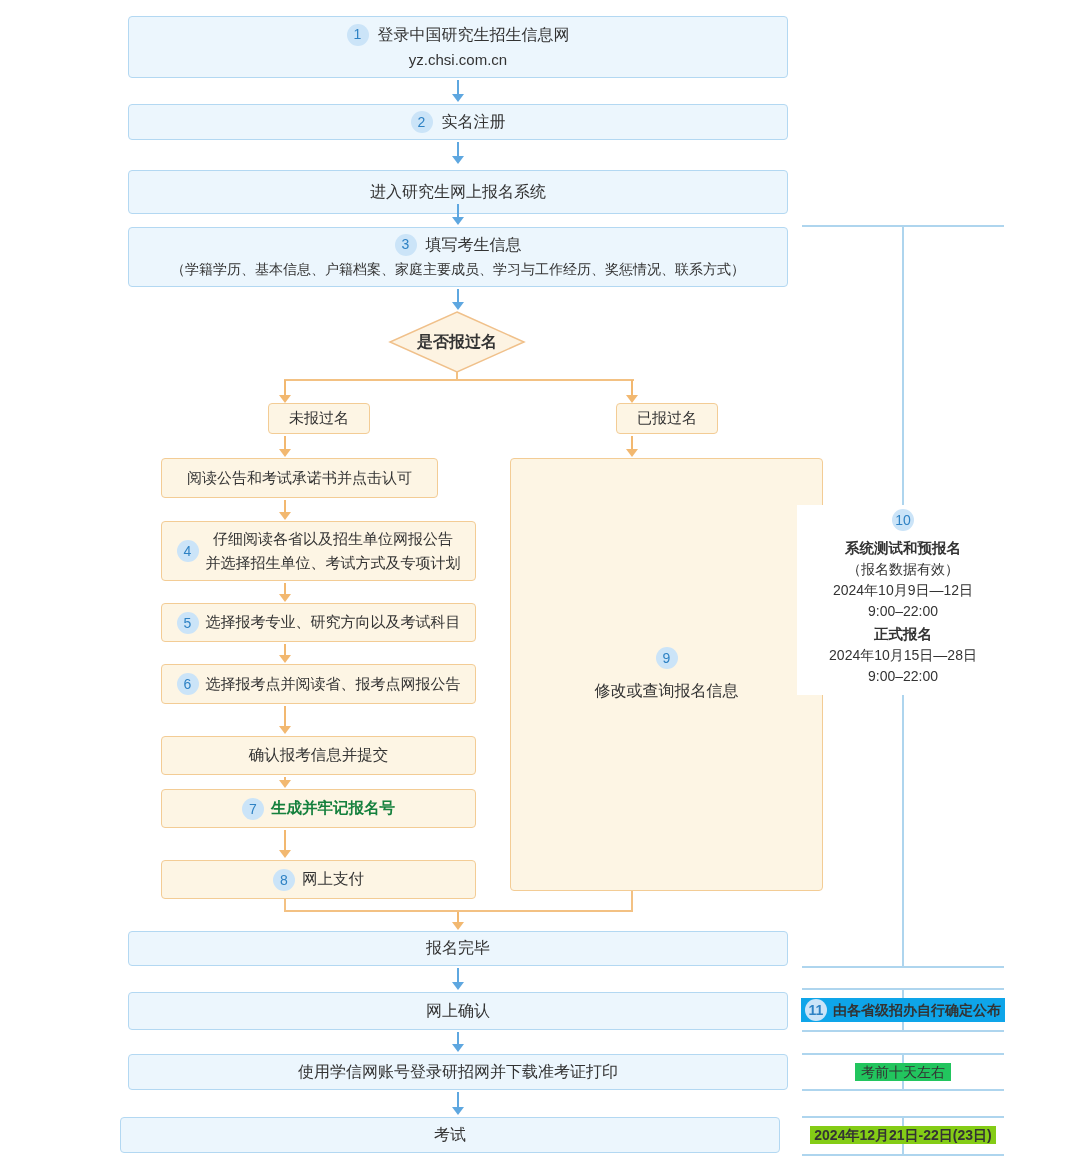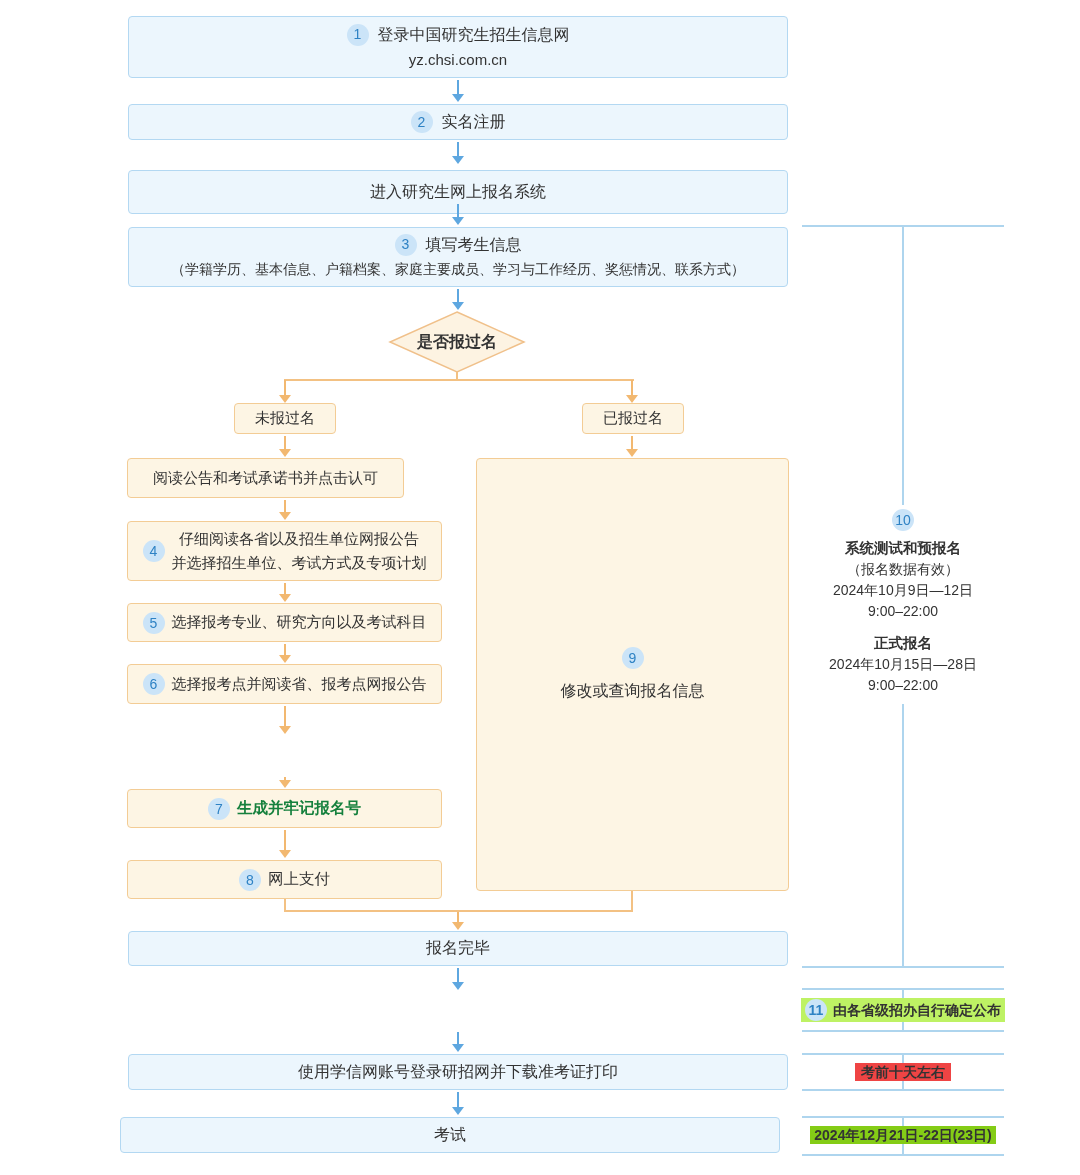--- a/index.html
+++ b/index.html
@@ -7,21 +7,21 @@
     position:relative;width:1080px;height:1175px;background:#ffffff;
     font-family:"Liberation Sans","DejaVu Sans",sans-serif;color:#333333;
     overflow:hidden;
   }
   .box{
     position:absolute;box-sizing:border-box;border-radius:4px;
     display:flex;align-items:center;justify-content:center;
     text-align:center;font-size:16px;color:#333;
   }
   .blue{background:#ecf6fd;border:1px solid #b3d8f2;}
-  .cream{background:#fdf5e4;border:1px solid #f3cc95;}
+  .cream{background:#fdf5e4;border:1px solid #f3cc95;margin-left:34px;}
   .badge{
     display:inline-flex;flex:none;width:22px;height:22px;border-radius:50%;
     background:#cbe4f8;color:#2e82c4;font-size:14px;
     align-items:center;justify-content:center;
   }
   .row{display:flex;align-items:center;justify-content:center;gap:9px;}
   .varrow{position:absolute;width:12px;}
   .varrow::before{
     content:"";position:absolute;left:50%;margin-left:-1.25px;top:0;bottom:5px;
     width:2.5px;background:var(--c);
@@ -133,20 +133,23 @@
 
   <div class="box cream" style="left:127px;top:664px;width:315px;height:40px;font-size:15px;">
     <div class="row" style="gap:7px;">
       <span class="badge">6</span>
       <span>选择报考点并阅读省、报考点网报公告</span>
     </div>
   </div>
 
   <div class="varrow ao" style="left:279px;top:706px;height:28px;"></div>
 
+  <div class="box cream" style="left:127px;top:736px;width:315px;height:39px;font-size:15.5px;">
+    <span>确认报考信息并提交</span>
+  </div>
 
   <div class="varrow ao" style="left:279px;top:777px;height:11px;"></div>
 
   <div class="box cream" style="left:127px;top:789px;width:315px;height:39px;">
     <div class="row" style="gap:7px;">
       <span class="badge">7</span>
       <span class="red" style="font-size:15.5px;">生成并牢记报名号</span>
     </div>
   </div>
 
@@ -170,20 +173,23 @@
   <div class="cline" style="left:631px;top:891px;width:2px;height:21px;"></div>
   <div class="cline" style="left:284px;top:910px;width:349px;height:2px;"></div>
   <div class="varrow ao" style="left:452px;top:912px;height:18px;"></div>
 
   <div class="box blue" style="left:128px;top:931px;width:660px;height:35px;">
     <span>报名完毕</span>
   </div>
 
   <div class="varrow ab" style="left:452px;top:968px;height:22px;"></div>
 
+  <div class="box blue" style="left:128px;top:992px;width:660px;height:38px;">
+    <span>网上确认</span>
+  </div>
 
   <div class="varrow ab" style="left:452px;top:1032px;height:20px;"></div>
 
   <div class="box blue" style="left:128px;top:1054px;width:660px;height:36px;">
     <span>使用学信网账号登录研招网并下载准考证打印</span>
   </div>
 
   <div class="varrow ab" style="left:452px;top:1092px;height:23px;"></div>
 
   <div class="box blue" style="left:120px;top:1117px;width:660px;height:36px;">
@@ -193,40 +199,40 @@
   <div class="tline" style="left:802px;top:225px;width:202px;"></div>
   <div class="tvline" style="left:902px;top:225px;height:742px;"></div>
   <div class="tline" style="left:802px;top:966px;width:202px;"></div>
 
   <div class="tl-text" style="left:797px;top:505px;width:212px;background:#ffffff;padding:4px 0 8px 0;display:flex;flex-direction:column;align-items:center;line-height:21px;">
     <span class="badge" style="margin-bottom:7px;">10</span>
     <span class="bold" style="font-size:14.5px;">系统测试和预报名</span>
     <span>（报名数据有效）</span>
     <span>2024年10月9日—12日</span>
     <span>9:00–22:00</span>
-    <span class="bold" style="font-size:14.5px;margin-top:11px;">正式报名</span>
+    <span class="bold" style="font-size:14.5px;margin-top:2px;">正式报名</span>
     <span>2024年10月15日—28日</span>
     <span>9:00–22:00</span>
   </div>
 
   <div class="tline" style="left:802px;top:988px;width:202px;"></div>
   <div class="tvline" style="left:902px;top:988px;height:42px;"></div>
   <div class="tline" style="left:802px;top:1030px;width:202px;"></div>
   <div class="tl-text" style="left:797px;top:998px;width:212px;display:flex;justify-content:center;">
-    <span style="background:#bef264;padding:1px 4px;display:inline-flex;align-items:center;gap:6px;font-weight:600;">
+    <span style="background:#0ea5e9;padding:1px 4px;display:inline-flex;align-items:center;gap:6px;font-weight:600;">
       <span class="badge">11</span>
       <span>由各省级招办自行确定公布</span>
     </span>
   </div>
 
   <div class="tline" style="left:802px;top:1053px;width:202px;"></div>
   <div class="tvline" style="left:902px;top:1053px;height:36px;"></div>
   <div class="tline" style="left:802px;top:1089px;width:202px;"></div>
   <div class="tl-text" style="left:797px;top:1062px;width:212px;">
-    <span style="background:#ef4444;padding:1px 6px;font-weight:700;">考前十天左右</span>
+    <span style="background:#22c55e;padding:1px 6px;font-weight:400;">考前十天左右</span>
   </div>
 
   <div class="tline" style="left:802px;top:1116px;width:202px;"></div>
   <div class="tvline" style="left:902px;top:1116px;height:38px;"></div>
   <div class="tline" style="left:802px;top:1154px;width:202px;"></div>
   <div class="tl-text" style="left:790px;top:1125px;width:226px;">
     <span style="background:#84cc16;padding:1px 4px;font-weight:600;">2024年12月21日-22日(23日)</span>
   </div>
 
 </div>

